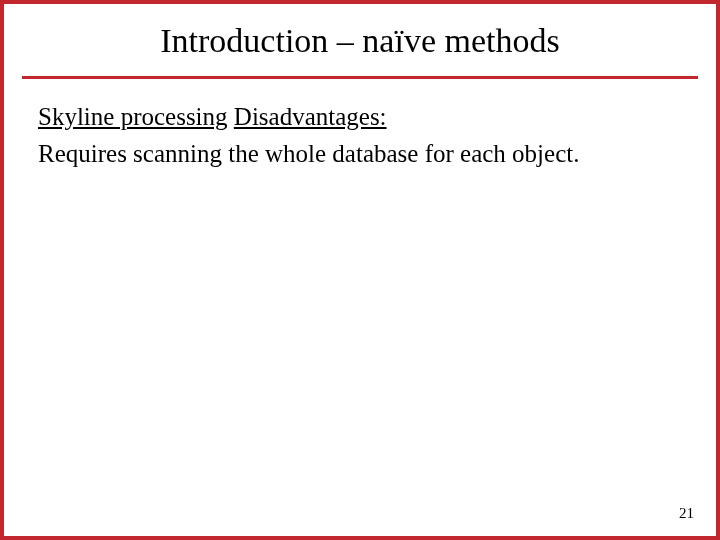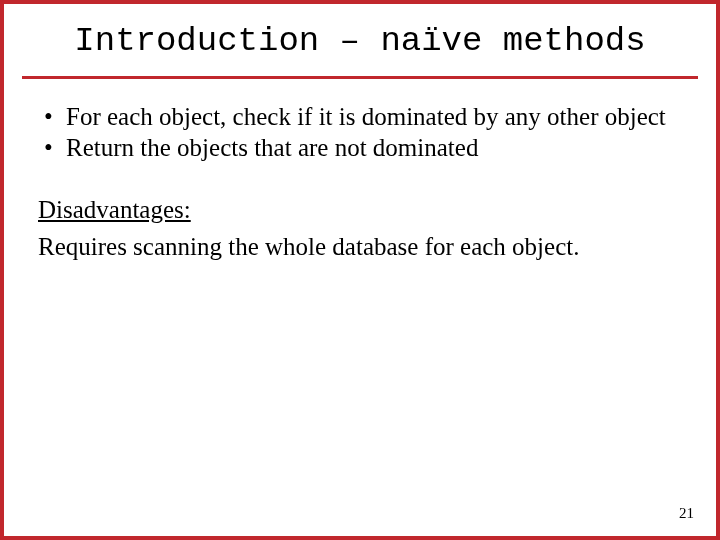--- a/index.html
+++ b/index.html
@@ -9,21 +9,21 @@
     background: #fff;
   }
   .slide-outer {
     width: 720px;
     height: 540px;
     border: 4px solid #c1272d;
     position: relative;
     background: #fff;
   }
   .slide-title {
-    font-family: Liberation Mono, monospace;
+    font-family: Liberation Serif, serif;
     font-size: 34px;
     color: #000;
     text-align: center;
     padding-top: 18px;
     padding-bottom: 16px;
     font-weight: 400;
   }
   .title-rule {
     border: none;
     border-top: 3px solid #c1272d;
@@ -77,24 +77,21 @@
 </head>
 <body>
 
 <div class="slide-outer">
 
   <div class="slide-title">Introduction – naïve methods</div>
   <hr class="title-rule">
 
   <div class="content">
 
-    <ul class="bullets">
-      <li>For each object, check if it is dominated by any other object</li>
-      <li>Return the objects that are not dominated</li>
-    </ul>
+    <div class="section-heading">Skyline processing</div>
 
     <div class="section-heading red">Disadvantages:</div>
     <div class="para-block">
       <div>Requires scanning the whole database for each object.</div>
     </div>
 
   </div>
 
   <div class="page-number">21</div>
 

